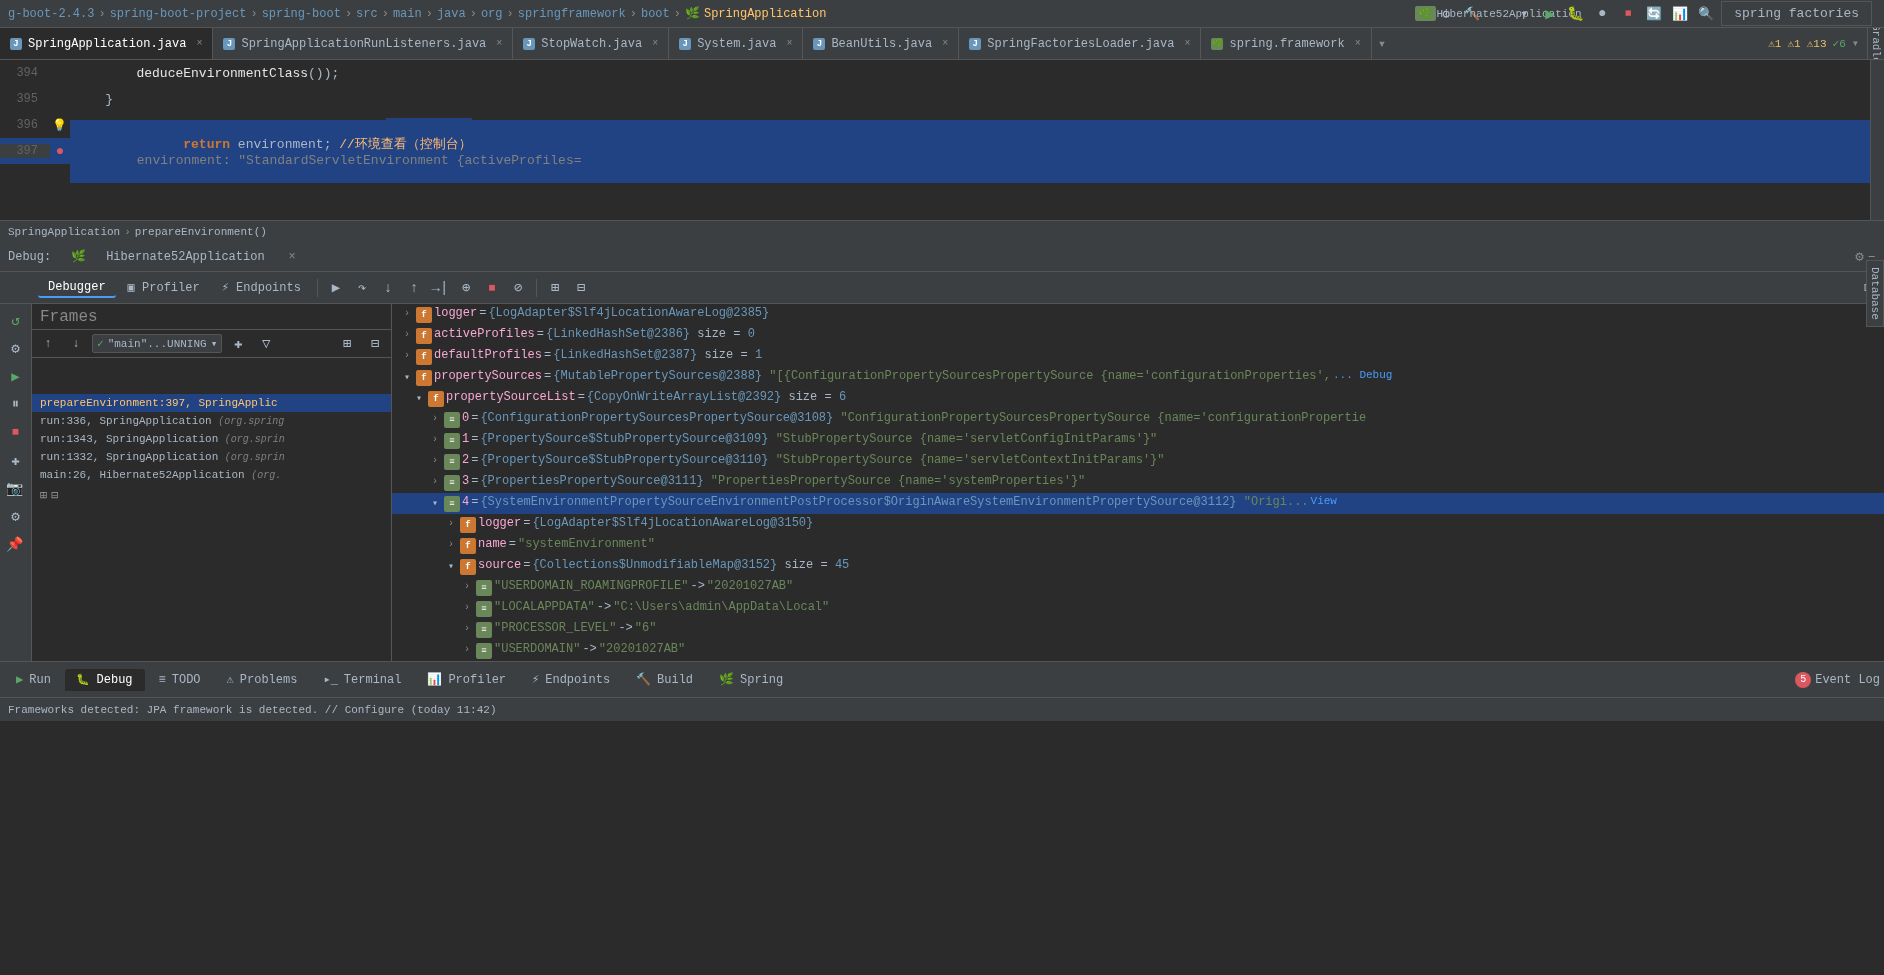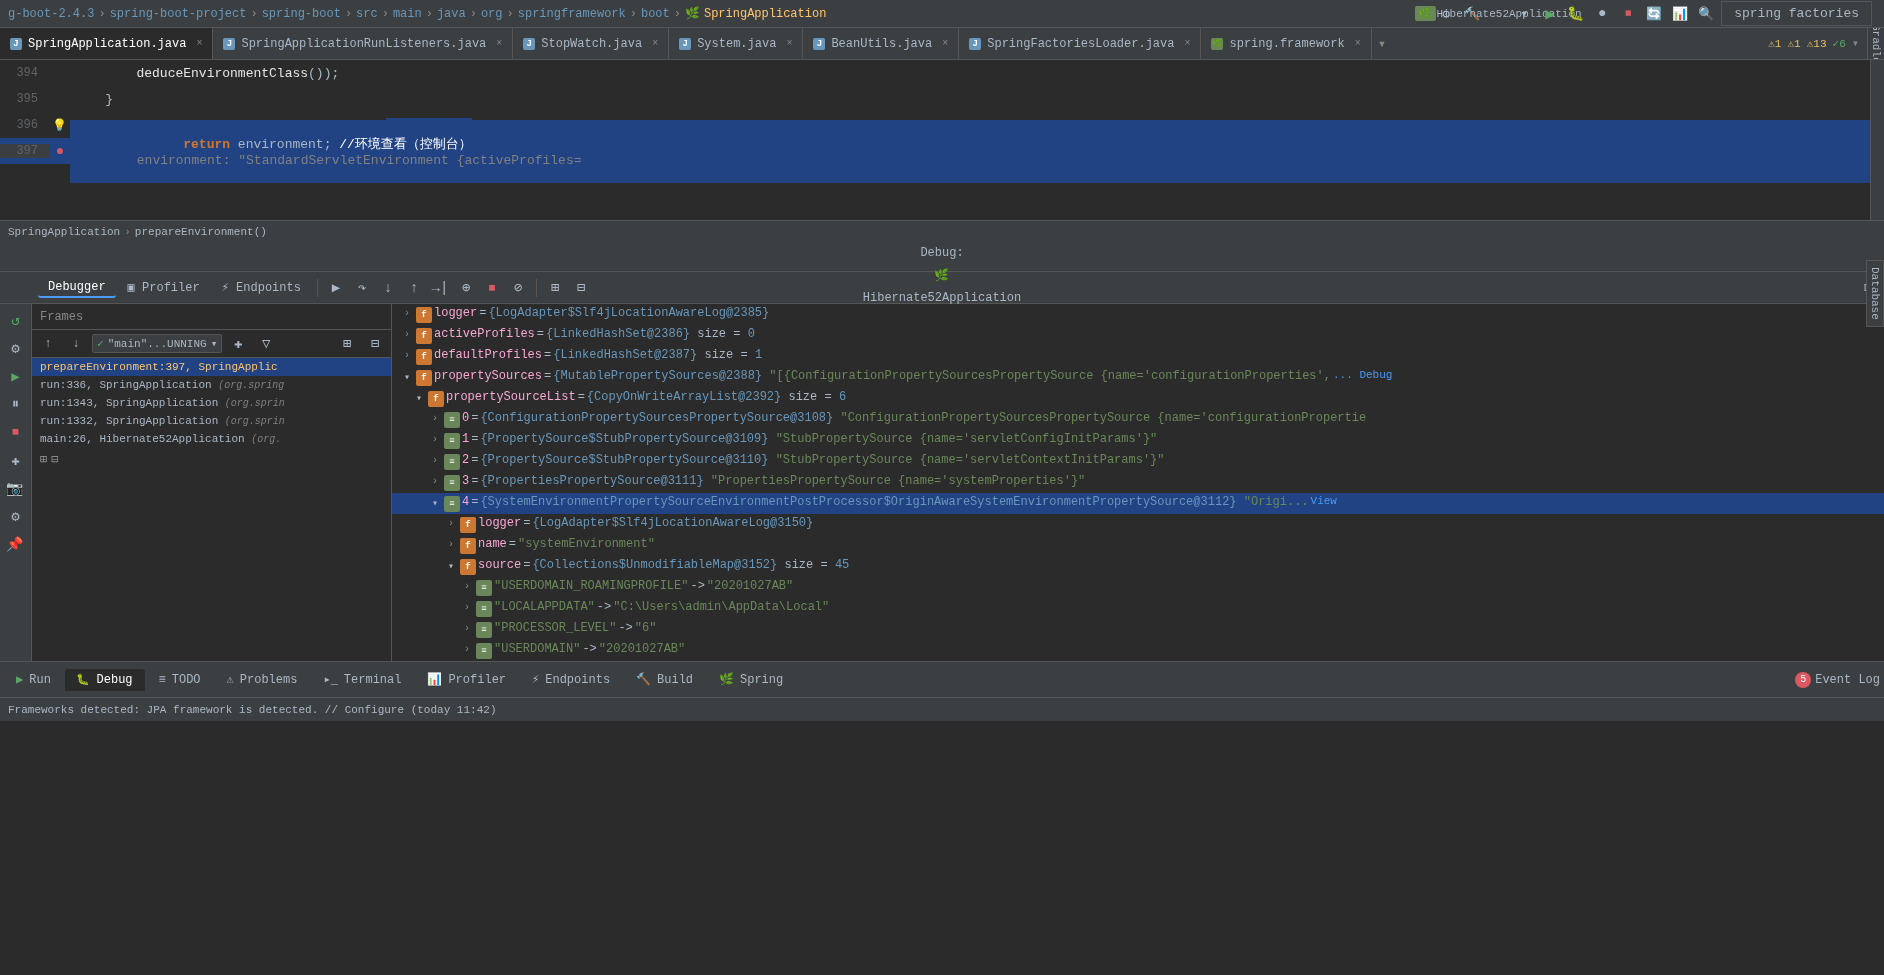--- a/index.html
+++ b/index.html
@@ -81,21 +81,21 @@
     .line-content {
       flex: 1;
       padding-left: 4px;
       font-size: 13px;
       white-space: pre;
     }
     .code-line.highlighted { background: #214283; }
     .code-yellow { color: #e5e5e5; }
     .code-white { color: #a9b7c6; }
     .code-italic { font-style: italic; }
-    .code-comment { color: #ffffff; }
+    .code-comment { color: #fdba74; }
 
     
     .code-breadcrumb {
       background: #3c3f41;
       padding: 2px 8px;
       font-size: 11px;
       color: #a9b7c6;
       border-top: 1px solid #555;
       display: flex;
       align-items: center;
@@ -104,22 +104,21 @@
     }
 
     
     .debug-header {
       display: flex;
       align-items: center;
       padding: 4px 8px;
       background: #3c3f41;
       border-bottom: 1px solid #555;
       height: 30px;
-      gap: 8px;
-      flex-direction: column;
+      gap: 20px;
     }
 
     
     .debug-toolbar {
       display: flex;
       align-items: center;
       padding: 2px 4px;
       background: #3c3f41;
       border-bottom: 1px solid #555;
       height: 32px;
@@ -180,21 +179,21 @@
     .frames-panel {
       width: 360px;
       background: #2b2b2b;
       border-right: 1px solid #555;
       display: flex;
       flex-direction: column;
       overflow: hidden;
     }
     .panel-header {
       padding: 4px 8px;
-      font-size: 12px;
+      font-size: 16px;
       color: #888;
       border-bottom: 1px solid #555;
       display: flex;
       align-items: center;
       justify-content: space-between;
       height: 26px;
     }
 
     .frames-toolbar {
       display: flex;
@@ -221,21 +220,21 @@
     .frame-list { flex: 1; overflow-y: auto; }
     .frame-item {
       padding: 3px 8px;
       font-size: 11px;
       color: #a9b7c6;
       cursor: pointer;
       white-space: nowrap;
       overflow: hidden;
       text-overflow: ellipsis;
     }
-    .frame-item.selected { background: #214283; color: #ffffff; }
+    .frame-item.selected { background: #214283; color: #ffffff; margin-top: 36px; }
     .frame-item .method { color: #ffc66d; }
     .frame-item .org { color: #808080; font-style: italic; font-size: 10px; }
 
     
     .variables-panel {
       flex: 1;
       background: #2b2b2b;
       display: flex;
       flex-direction: column;
       overflow: hidden;

